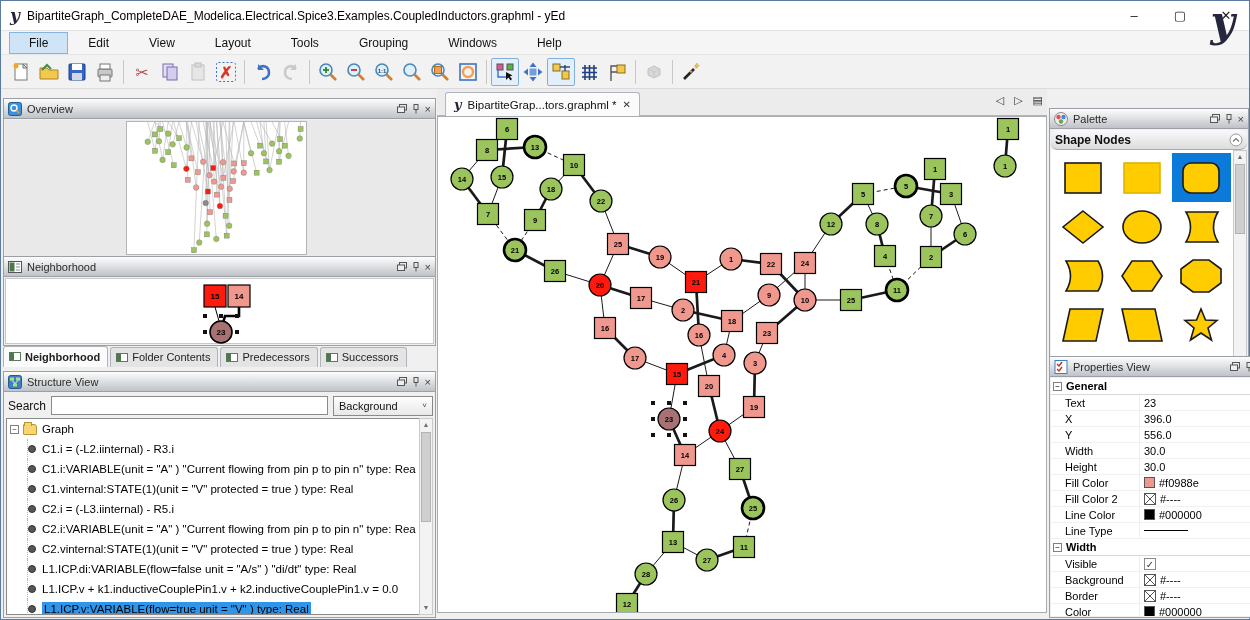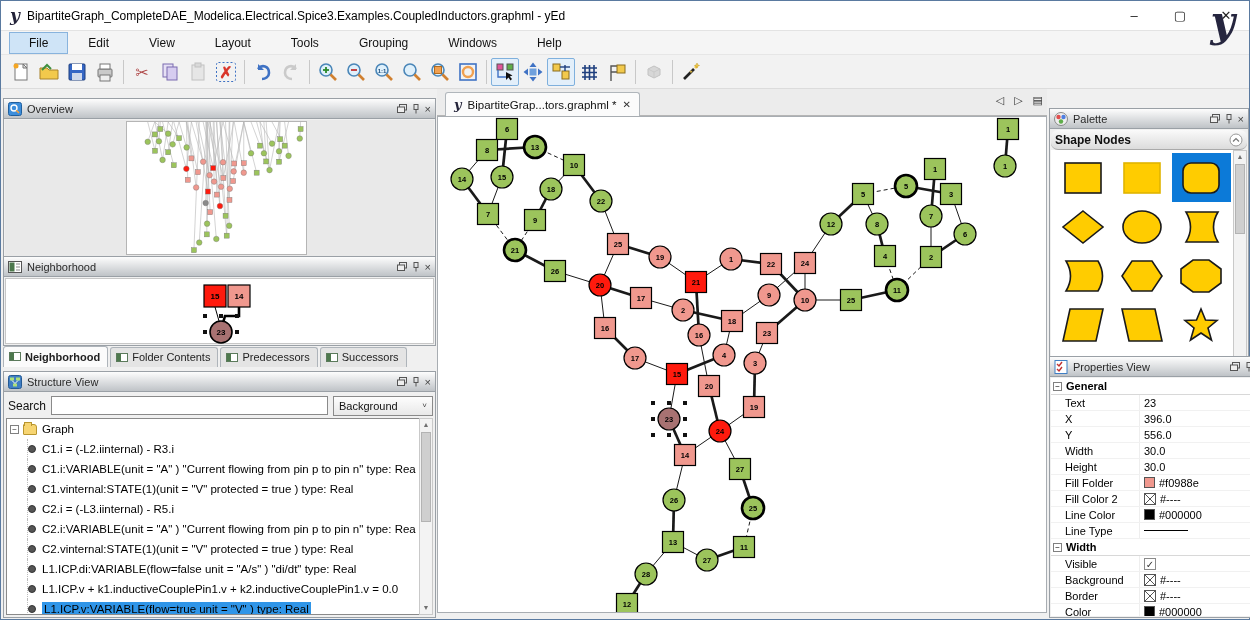--- a/index.html
+++ b/index.html
@@ -1060,21 +1060,21 @@
             <span>30.0</span>
           </span>
         </div>
         <div class="prow">
           <span class="plabel">Height</span>
           <span class="pvalue">
             <span>30.0</span>
           </span>
         </div>
         <div class="prow">
-          <span class="plabel">Fill Folder</span>
+          <span class="plabel">Fill Color</span>
           <span class="pvalue">
             <span class="swatch" style="background:#f0988e"></span>
             <span>#f0988e</span>
           </span>
         </div>
         <div class="prow">
           <span class="plabel">Fill Color 2</span>
           <span class="pvalue">
             <svg width="12" height="12">
               <rect x="0.5" y="0.5" width="11" height="11" fill="#fff" stroke="#555"></rect>

